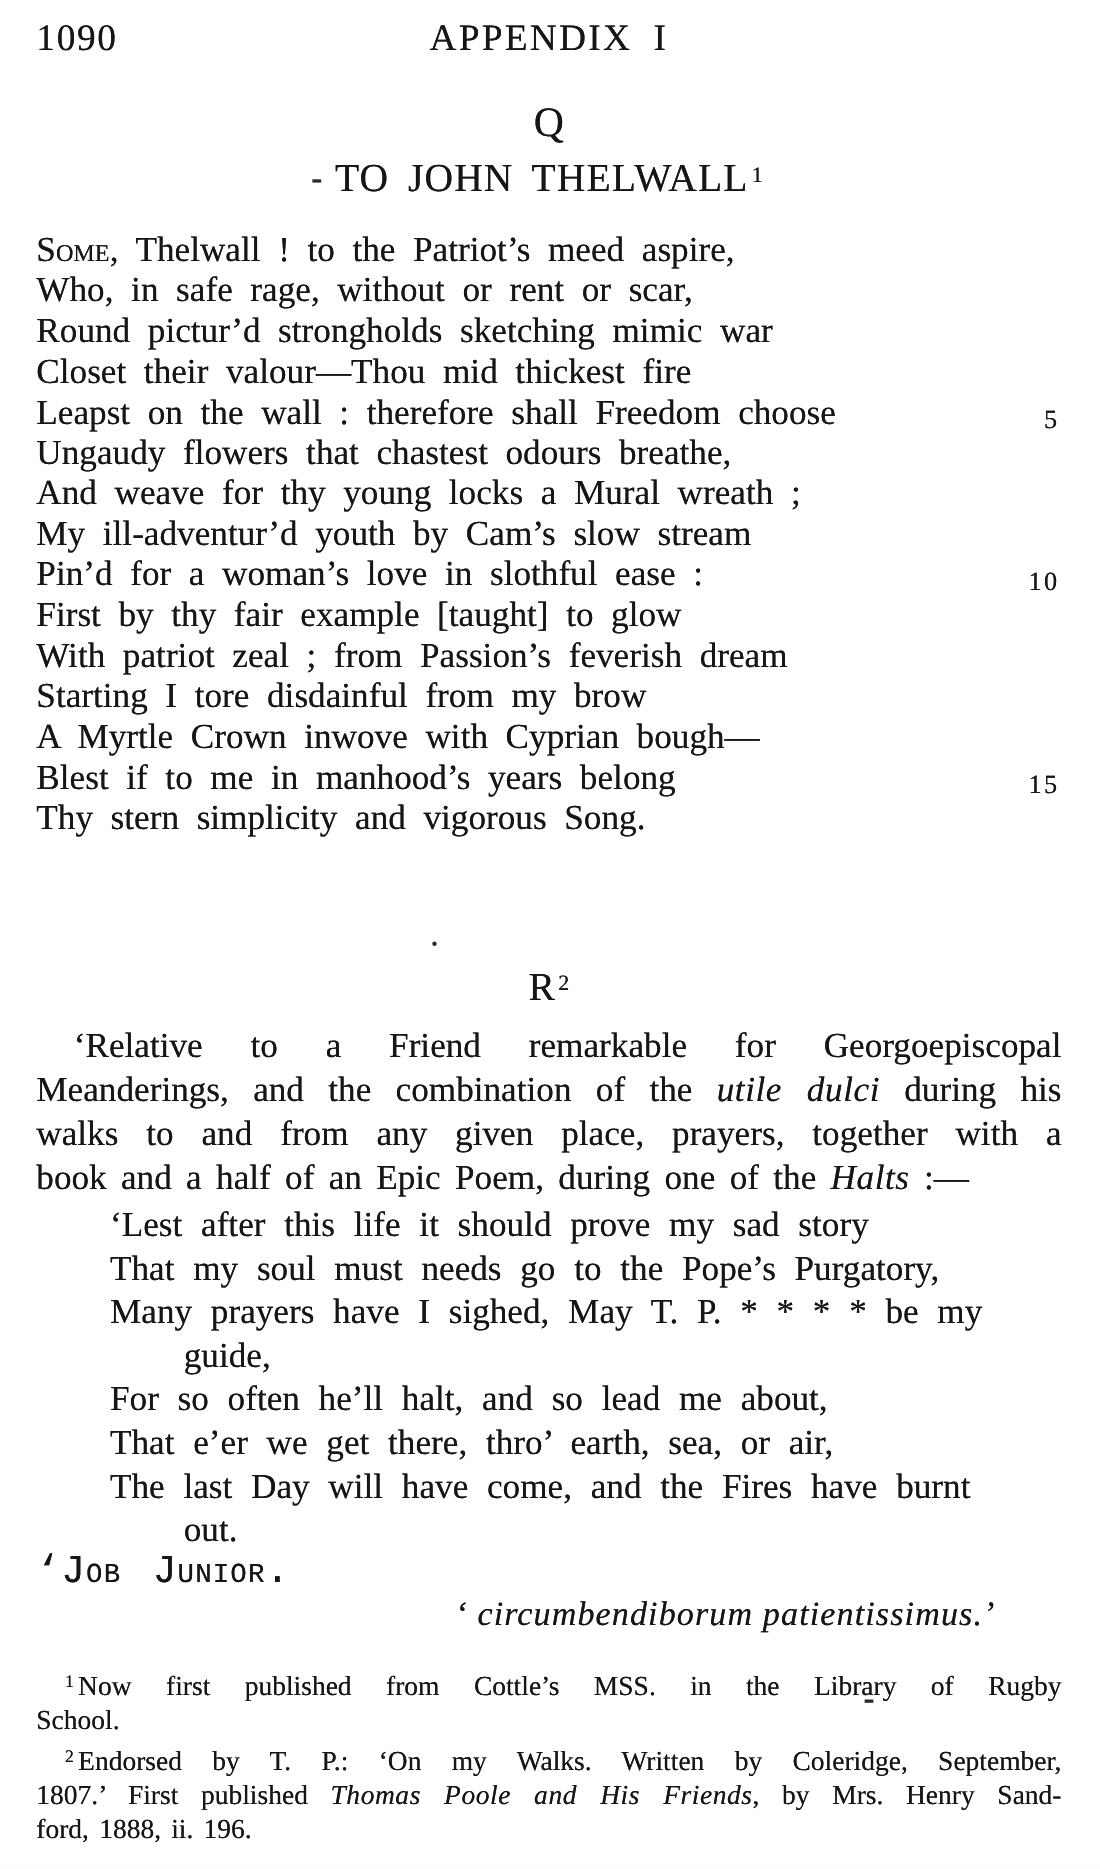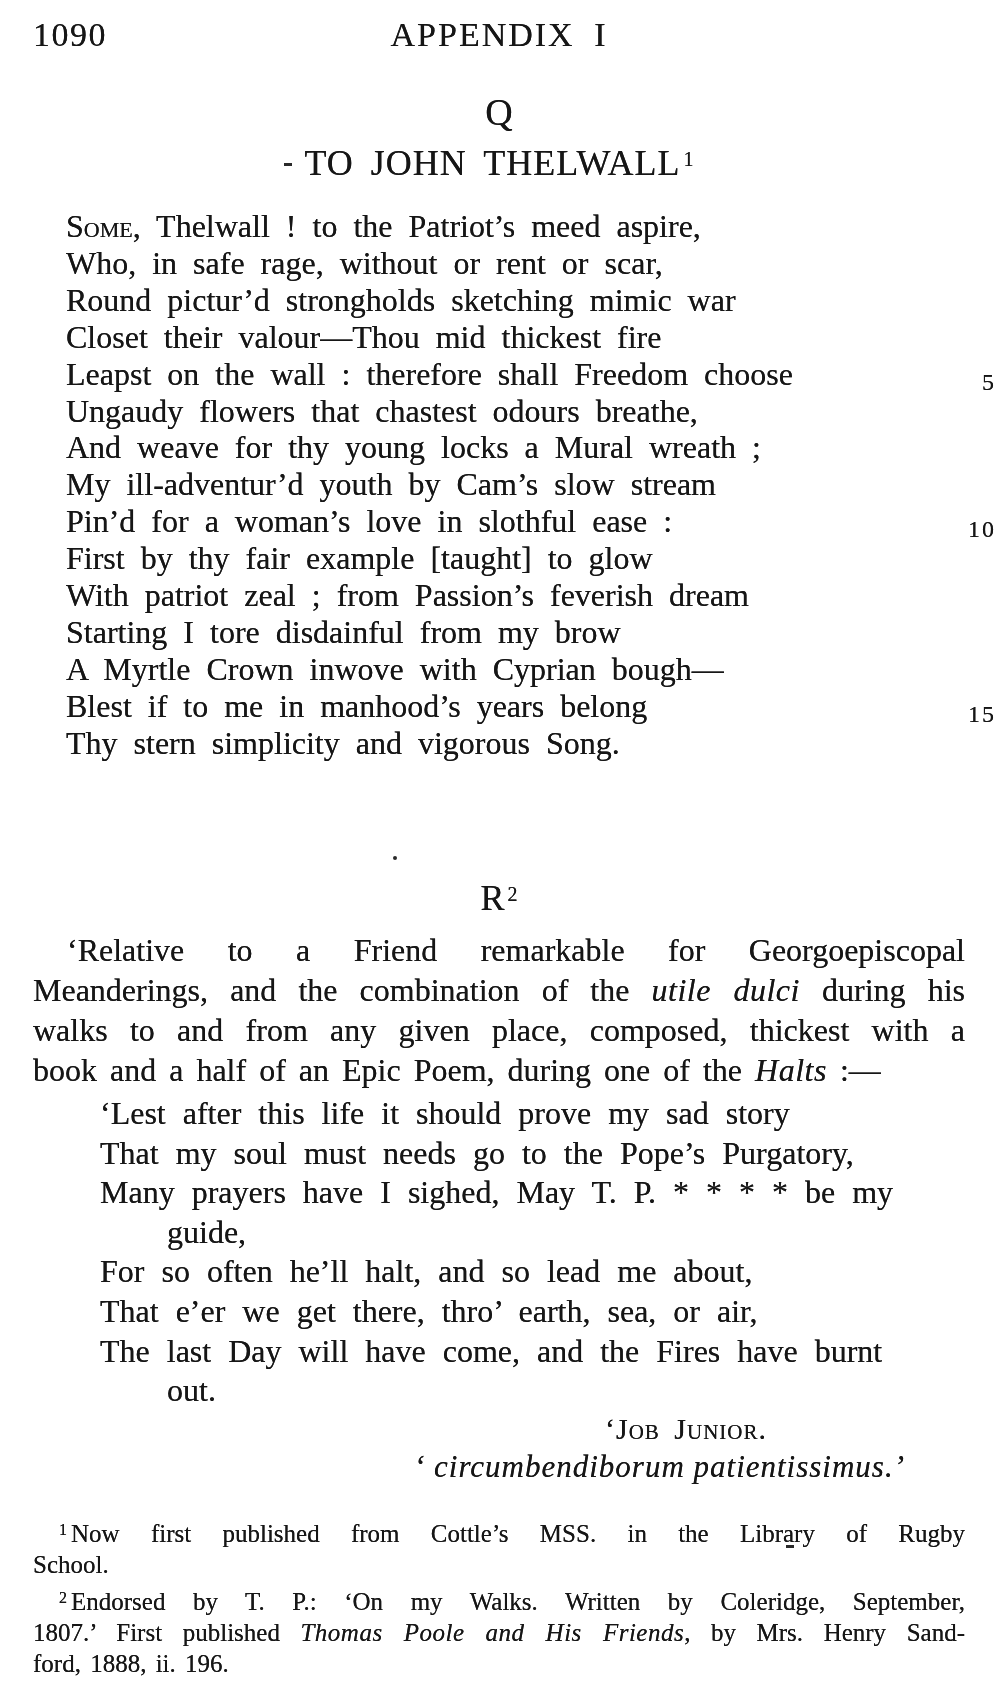--- a/index.html
+++ b/index.html
@@ -17,37 +17,37 @@
 
   
   .running-head { top:14px; text-align:center; font-size:34px; line-height:42px; letter-spacing:2px; word-spacing:9px; }
   .pagenum { position:absolute; left:0; top:0; letter-spacing:1.5px; word-spacing:normal; }
 
   
   .q-label { top:88px; text-align:center; font-size:38px; line-height:48px; }
   .q-title { top:136px; text-align:center; font-size:36px; line-height:46px; font-weight:normal; margin:0; letter-spacing:1px; word-spacing:7px; }
   .noteref { font-size:20px; vertical-align:9px; letter-spacing:0; margin-left:3px; }
 
-  .poem { top:208px; font-size:32px; line-height:36.9px; word-spacing:8px;margin-left:33px; }
+  .poem { top:208px; font-size:32px; line-height:36.9px; word-spacing:8px; }
   .pline { position:relative; }
   .lnum { position:absolute; right:2px; top:8px; font-size:24px; letter-spacing:2px; word-spacing:normal; }
   .sc { font-variant:small-caps; }
 
   
   .r-label { top:872px; text-align:center; font-size:36px; line-height:44px; }
   .prose { top:930px; font-size:32px; line-height:40px; word-spacing:5px; }
   .ind { text-indent:34px; }
   .just { text-align:justify; text-align-last:justify; }
 
   .verse { top:1094px; font-size:32px; line-height:39.6px; word-spacing:9px; }
   .vline { padding-left:67px; }
   .v-cont { padding-left:134px; }
 
   .sig { top:1410px; line-height:38px; }
-  .sig-name { text-align:right; padding-right:198px; font-size:30px; letter-spacing:1px; word-spacing:6px; }
+  .sig-name { text-align:left; padding-right:198px; font-size:36px; letter-spacing:1px; word-spacing:6px;font-family:Liberation Mono, monospace; }
   .sig-motto { text-align:right; padding-right:60px; font-size:31px; font-style:italic; letter-spacing:1px; }
 
   .footnotes { top:1514px; font-size:25px; line-height:31px; word-spacing:3px; }
   .fn + .fn { margin-top:2px; }
   .fnref { font-size:16px; vertical-align:7px; margin-right:4px; text-indent:0; }
   .ind-fn { text-indent:26px; }
 
   .speck { position:absolute; background:#2a2a2a; }
   .s1 { left:284px; top:163px; width:8px; height:3px; }
   .s2 { left:393px; top:856px; width:4px; height:4px; border-radius:50%; }
@@ -88,21 +88,21 @@
     <div class="pline"><span>Thy stern simplicity and vigorous Song.</span></div>
   </div>
 
   <div class="speck s2"></div>
 
   <div class="abs r-label"><span>R</span><sup class="noteref">2</sup></div>
 
   <div class="abs prose">
     <div class="just ind"><span>‘Relative to a Friend remarkable for Georgoepiscopal</span></div>
     <div class="just"><span>Meanderings, and the combination of the </span><i>utile dulci</i><span> during his</span></div>
-    <div class="just"><span>walks to and from any given place, composed, thickest with a</span></div>
+    <div class="just"><span>walks to and from any given place, prayers, together with a</span></div>
     <div><span>book and a half of an Epic Poem, during one of the </span><i>Halts</i><span> :—</span></div>
   </div>
 
   <div class="abs verse">
     <div class="vline">‘Lest after this life it should prove my sad story</div>
     <div class="vline">That my soul must needs go to the Pope’s Purgatory,</div>
     <div class="vline">Many prayers have I sighed, May T. P. * * * * be my</div>
     <div class="vline v-cont">guide,</div>
     <div class="vline">For so often he’ll halt, and so lead me about,</div>
     <div class="vline">That e’er we get there, thro’ earth, sea, or air,</div>

